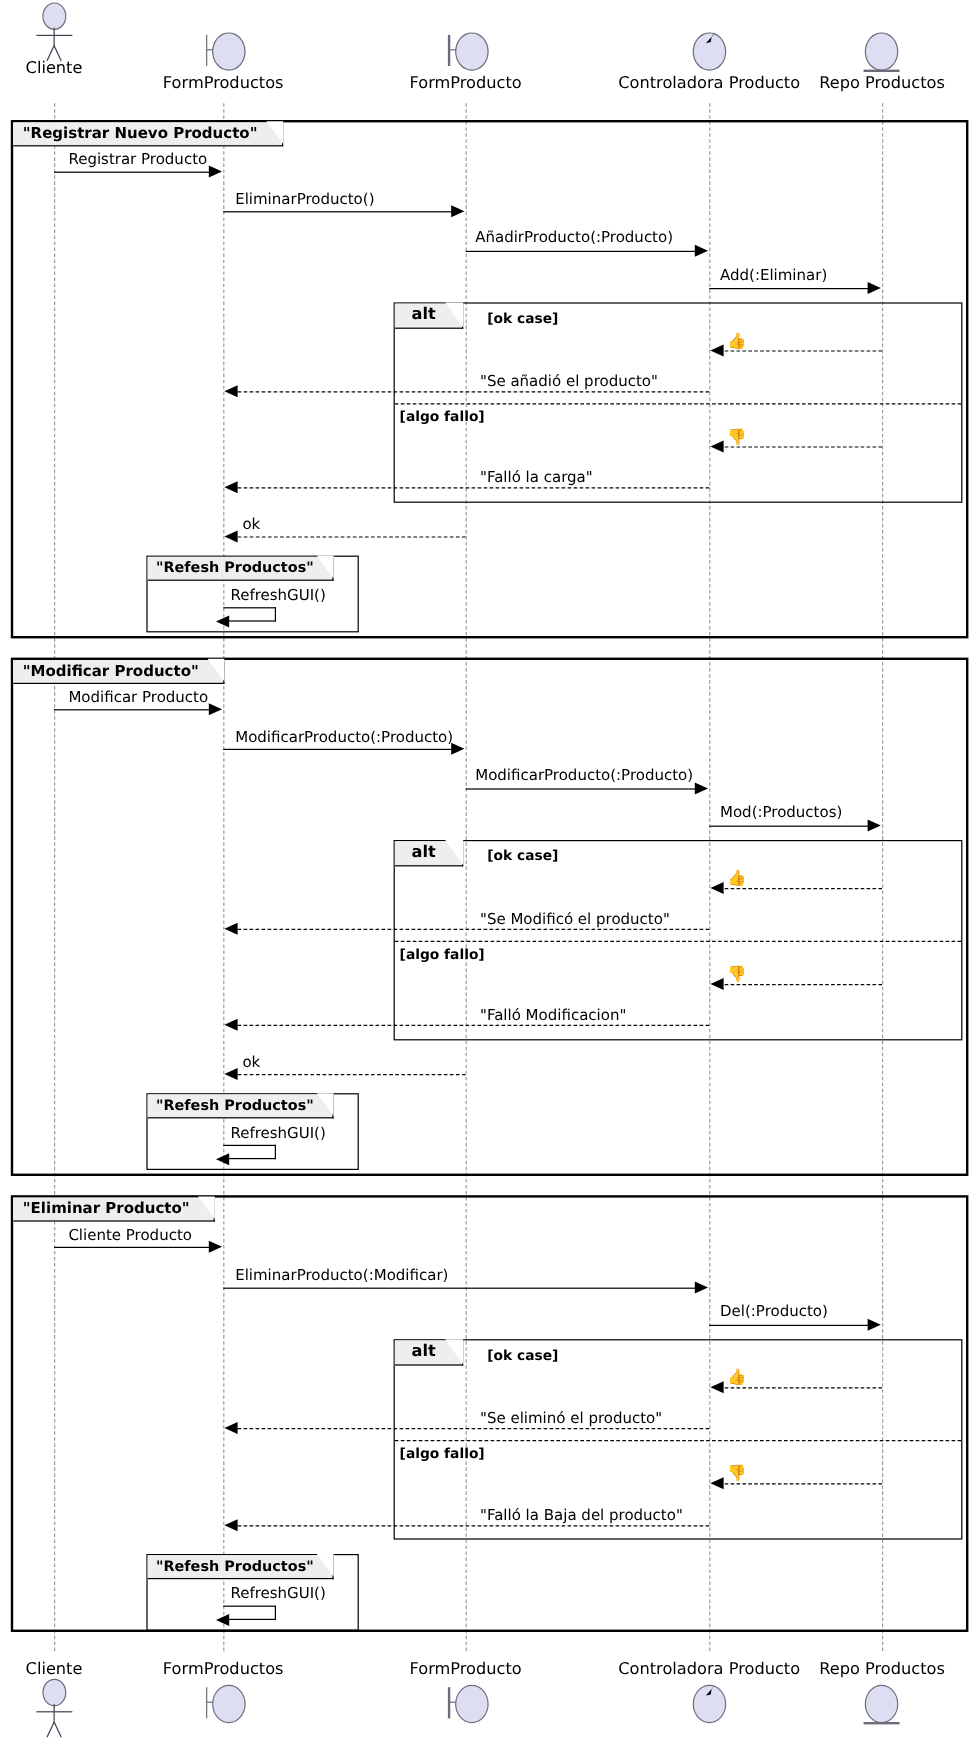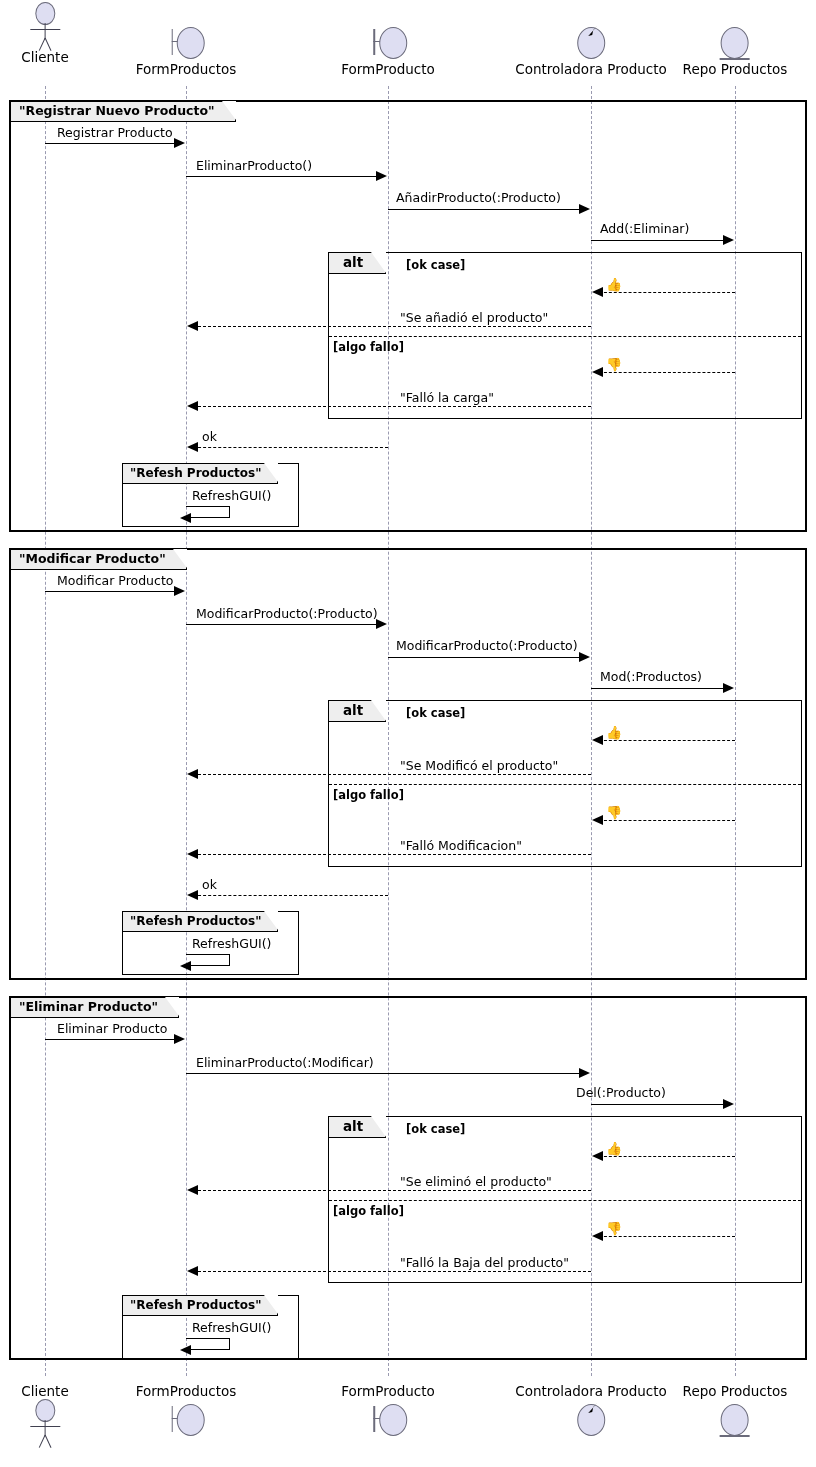--- a/index.html
+++ b/index.html
@@ -371,29 +371,29 @@
   <div class="msg-text" style="left:192px; top:937px;">RefreshGUI()</div>
   <div class="self-box" style="left:186px; top:954px; width:44px; height:12px;"></div>
   <div class="arrow-l" style="left:180px; top:961px;"></div>
 
   <div class="fragment outer" style="left:9px; top:996px; width:798px; height:364px;">
     <div class="frag-label">"Eliminar Producto"</div>
   </div>
 
   <div class="msg-line" style="left:45px; top:1039px; width:130px;"></div>
   <div class="arrow-r" style="left:174px; top:1034px;"></div>
-  <div class="msg-text" style="left:57px; top:1022px;">Eliminar Producto</div>
+  <div class="msg-text" style="left:57px; top:1022px;">Cliente Producto</div>
 
   <div class="msg-line" style="left:186px; top:1073px; width:395px;"></div>
   <div class="arrow-r" style="left:579px; top:1068px;"></div>
   <div class="msg-text" style="left:196px; top:1056px;">EliminarProducto(:Modificar)</div>
 
   <div class="msg-line" style="left:591px; top:1104px; width:133px;"></div>
   <div class="arrow-r" style="left:723px; top:1099px;"></div>
-  <div class="msg-text" style="left:576px; top:1086px;">Del(:Producto)</div>
+  <div class="msg-text" style="left:600px; top:1086px;">Del(:Producto)</div>
 
   <div class="fragment" style="left:328px; top:1116px; width:474px; height:167px;">
     <div class="alt-tag">alt</div>
   </div>
   <div class="guard" style="left:406px; top:1122px;">[ok case]</div>
   <div class="alt-divider" style="left:329px; top:1200px; width:472px;"></div>
   <div class="guard" style="left:333px; top:1204px;">[algo fallo]</div>
 
   <div class="msg-line ret" style="left:599px; top:1156px; width:136px;"></div>
   <div class="arrow-l" style="left:592px; top:1151px;"></div>

